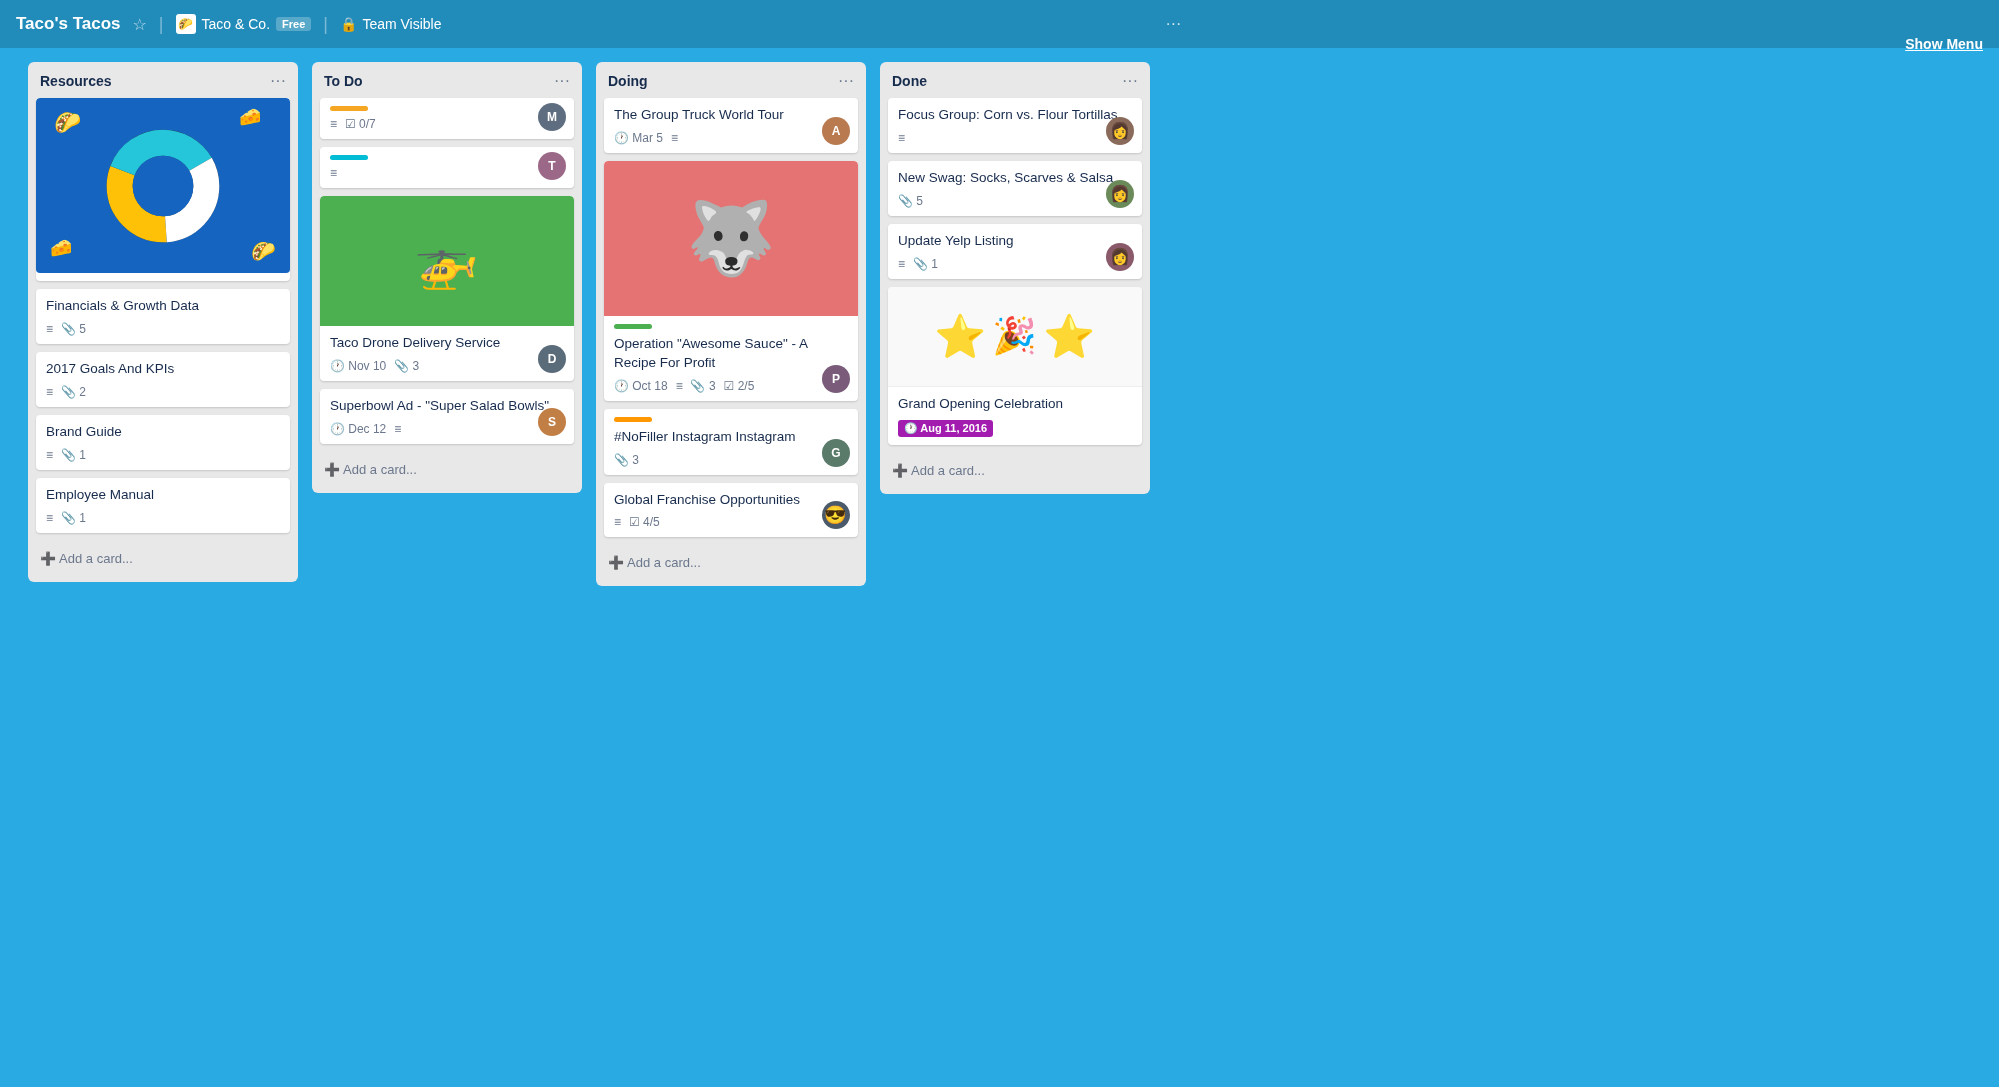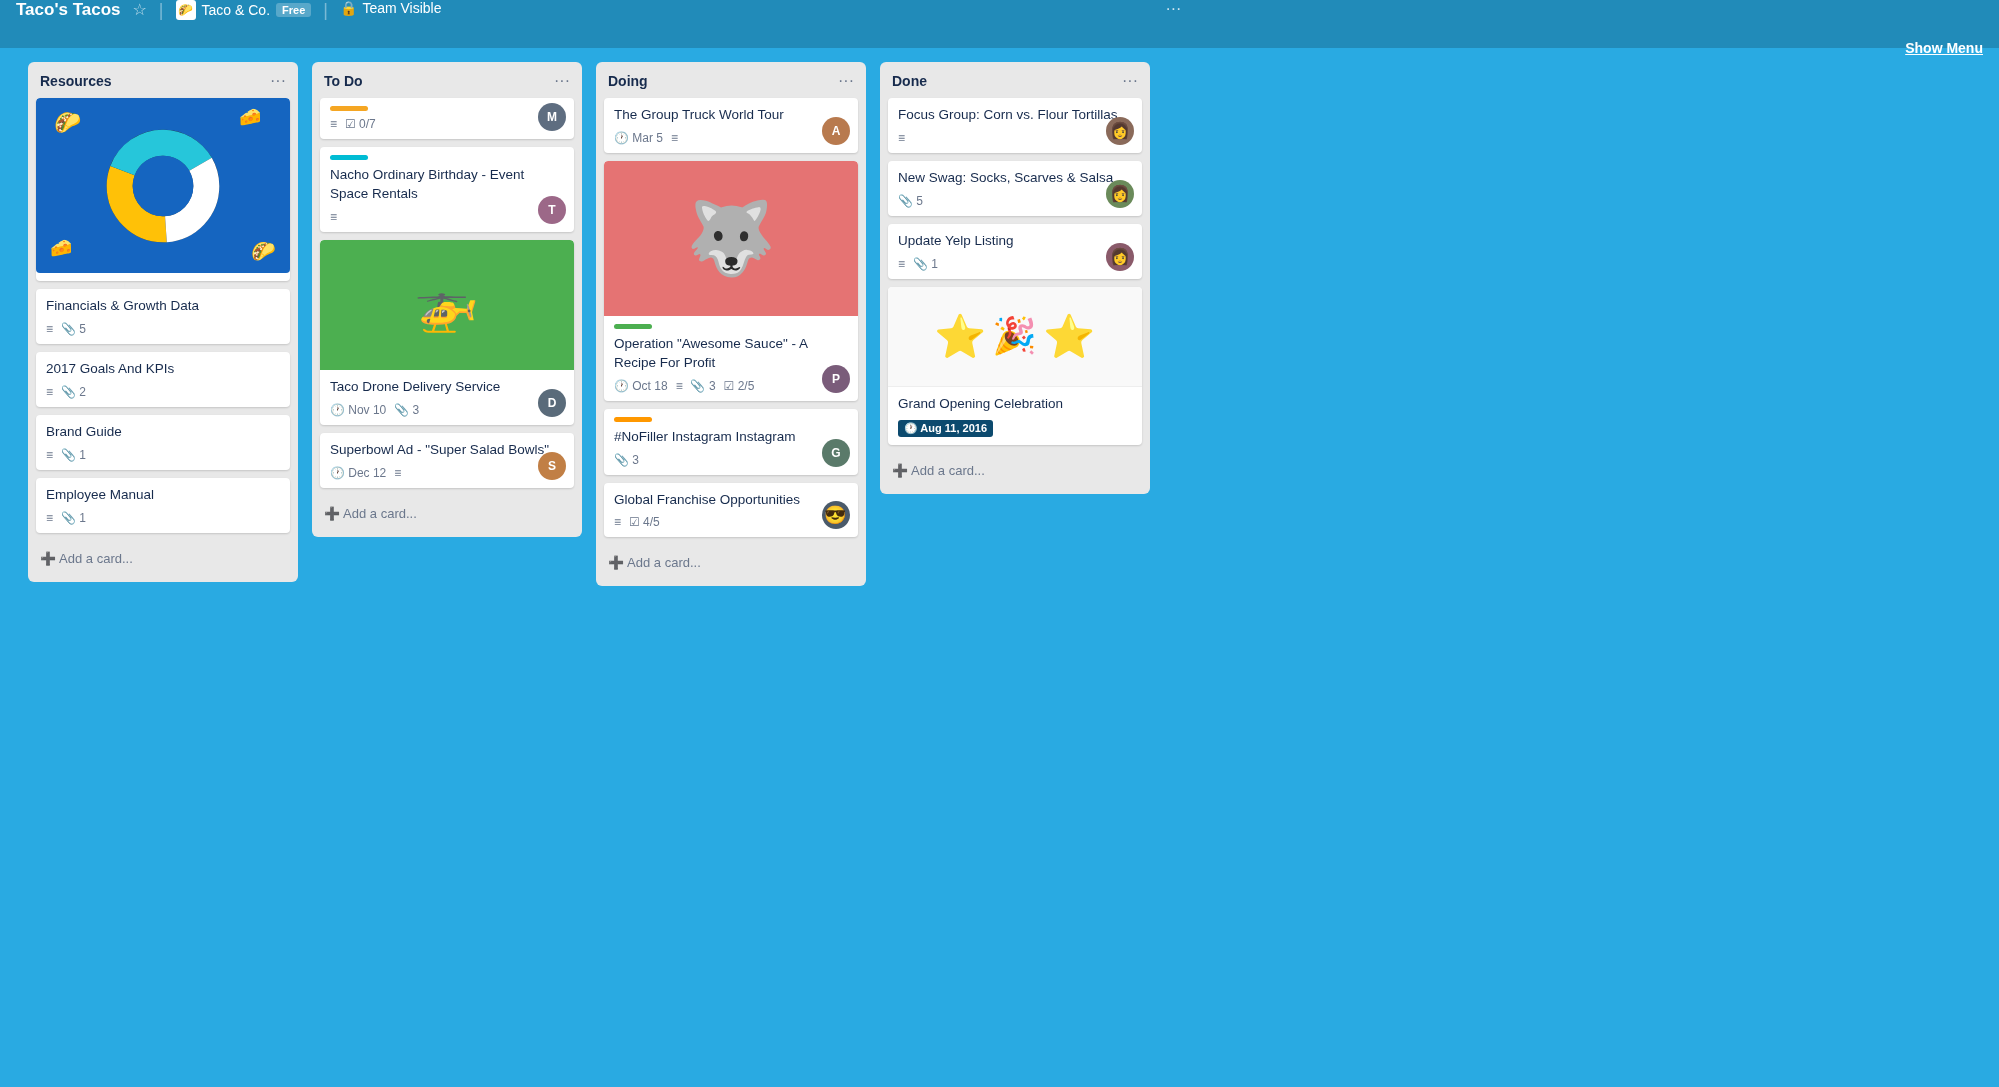--- a/index.html
+++ b/index.html
@@ -6,21 +6,21 @@
     body {
       font-family: -apple-system, BlinkMacSystemFont, "Segoe UI", sans-serif;
       background: #29aae2;
       min-height: 100vh;
       overflow-x: auto;
     }
 
     
     .header {
       display: flex;
-      align-items: flex-start;
+      align-items: center;
       background: rgba(0,0,0,0.18);
       padding: 0 16px;
       height: 48px;
       gap: 12px;
     }
     .header-title {
       color: #fff;
       font-weight: 700;
       font-size: 17px;
     }
@@ -192,21 +192,21 @@
       border-radius: 3px;
       font-size: 11px;
       padding: 2px 5px;
       font-weight: 600;
       display: inline-flex;
       align-items: center;
       gap: 3px;
     }
 
     .badge-date-green {
-      background: #0c4a6e;
+      background: #a21caf;
       color: #fff;
       border-radius: 3px;
       font-size: 11px;
       padding: 2px 6px;
       font-weight: 600;
     }
 
     
     .resources-image {
       width: calc(100% + 0px);
@@ -314,21 +314,20 @@
       <div class="card-label-bar label-yellow"></div>
       <div class="card-meta">
         <span class="card-meta-item">≡</span>
         <span class="card-meta-item">☑ 0/7</span>
       </div>
       <div class="avatar-circle" style="background:#5e6d80;">M</div>
     </div>
 
     <div class="card">
       <div class="card-label-bar label-blue"></div>
-      <div class="card-title">Nacho Ordinary Birthday - Event Space Rentals</div>
       <div class="card-meta">
         <span class="card-meta-item">≡</span>
       </div>
       <div class="avatar-circle" style="background:#9c6888;">T</div>
     </div>
 
     <div class="card" style="padding:0; overflow:hidden;">
       <div style="width:100%; height:130px; background:#4caf50; display:flex; align-items:center; justify-content:center; font-size:52px; border-radius:4px 4px 0 0;">
         🚁
       </div>

